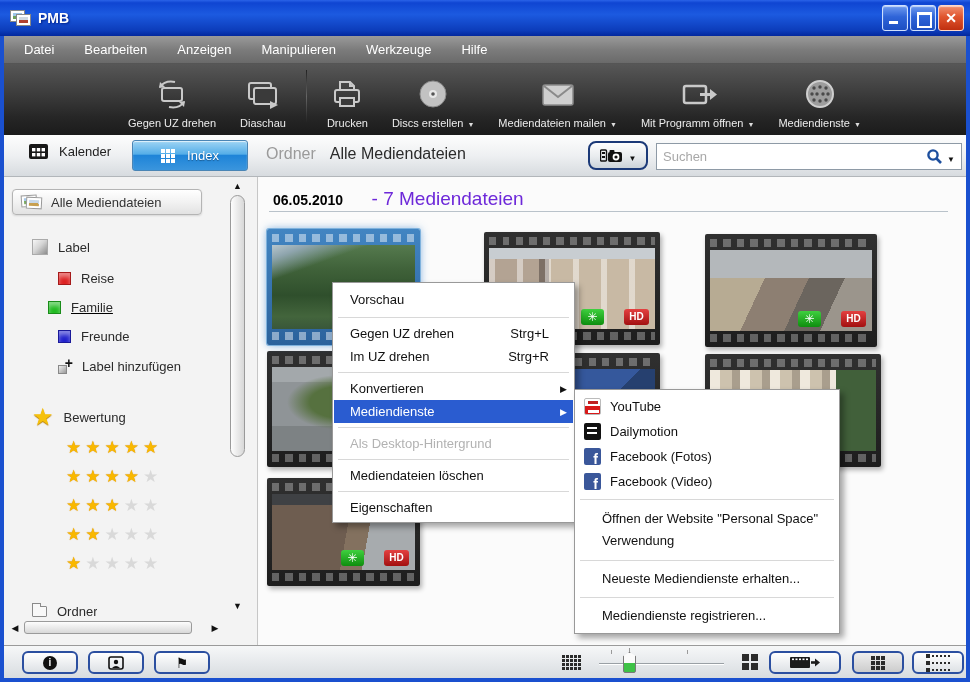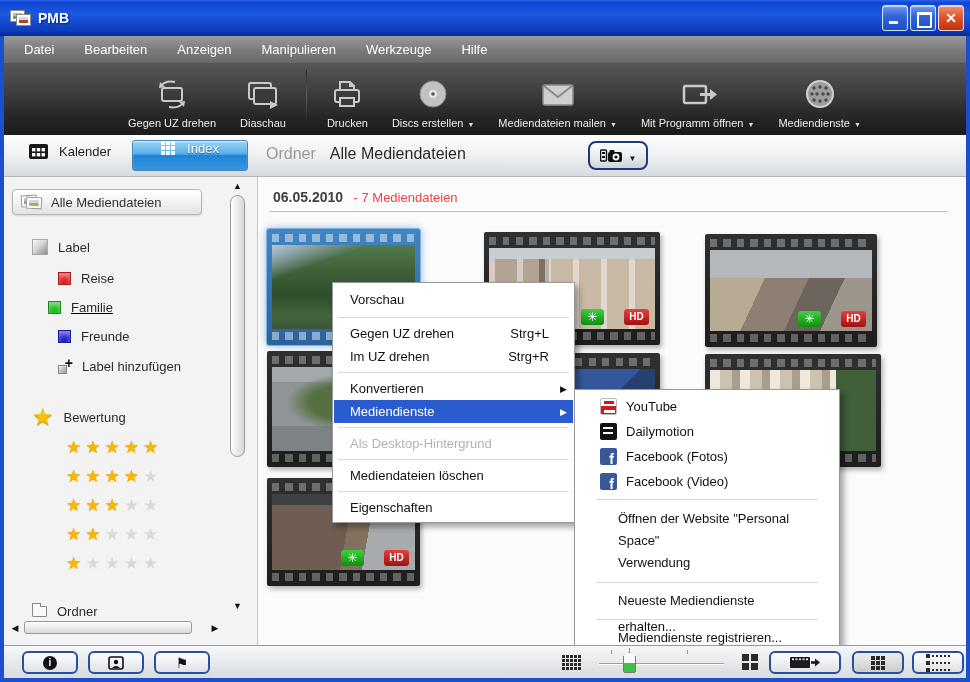--- a/index.html
+++ b/index.html
@@ -42,21 +42,21 @@
   .tb-divider { width:1px; align-self:stretch; margin:6px 8px; background:linear-gradient(180deg,#222,#666,#222); }
   .tb-ic { height:36px; display:flex; align-items:center; }
 
   
   .viewbar { position:absolute; top:135px; left:4px; right:4px; height:42px;
     background:linear-gradient(180deg,#fdfdfd 0%,#eef0f2 50%,#d7dbdf 100%); border-bottom:1px solid #b2b6ba; }
   .cal-item { position:absolute; left:24px; top:8px; display:flex; align-items:center; gap:10px; cursor:pointer; }
   .cal-item .txt { font-size:13px; color:#222; }
   .index-btn { position:absolute; left:128px; top:5px; width:116px; height:31px; border-radius:3px;
     background:linear-gradient(180deg,#9ed4f4 0%,#55aee8 45%,#1e84d8 50%,#3a95dd 100%);
-    border:1px solid #4a85b5; display:flex; align-items:flex-start; justify-content:center; gap:12px; cursor:pointer;
+    border:1px solid #4a85b5; display:flex; align-items:center; justify-content:center; gap:12px; cursor:pointer;
     box-shadow:inset 0 1px 1px rgba(255,255,255,.7); }
   .index-btn .txt { color:#fff; font-size:13px; text-shadow:0 1px 1px #1a5a90; }
   .grid-ic { display:grid; grid-template-columns:repeat(3,4px); grid-auto-rows:4px; gap:1px; }
   .grid-ic b { background:#fff; }
   .crumb { position:absolute; left:262px; top:10px; font-size:16px; }
   .crumb .dim { color:#9a9a9a; margin-right:14px; }
   .crumb .val { color:#2b2b2b; }
   .cam-btn { position:absolute; left:584px; top:6px; width:60px; height:29px; border-radius:8px;
     border:2px solid #1c3a78; background:linear-gradient(180deg,#fefefe 0%,#e8ebee 55%,#ccd3d9 100%);
     display:flex; align-items:center; justify-content:center; gap:5px; cursor:pointer; }
@@ -105,22 +105,22 @@
   .vscroll .thumb { position:absolute; left:2px; top:16px; width:15px; height:262px; border:1px solid #9a9a9a; border-radius:8px;
     background:linear-gradient(90deg,#fdfdfd,#d8d8d8); cursor:pointer; }
   .hscroll { position:absolute; left:4px; top:443px; width:216px; height:16px; }
   .hscroll .arrow { position:absolute; top:0; width:14px; height:16px; color:#111; font-size:9px; line-height:16px; text-align:center; cursor:pointer; }
   .hscroll .thumb { position:absolute; left:16px; top:1px; width:168px; height:13px; border:1px solid #9a9a9a; border-radius:3px;
     background:linear-gradient(180deg,#fdfdfd,#d8d8d8); cursor:pointer; }
 
   
   .content { position:absolute; left:255px; top:0; right:0; bottom:0; background:#fbfbfb; overflow:hidden; }
   .date-hdr { position:absolute; left:14px; top:11px; }
-  .date-hdr .d { font-size:14px; font-weight:bold; color:#404040; }
-  .date-hdr .c { font-size:13px; color:#ef4444; margin-left:6px; }
+  .date-hdr .d { font-size:14px; font-weight:bold; color:#000000; }
+  .date-hdr .c { font-size:19px; color:#6d28d9; margin-left:24px; }
   .hdr-rule { position:absolute; left:10px; right:18px; top:34px; height:1px; background:#b9c2ca; }
 
   .film { position:absolute; display:flex; flex-direction:column; padding:3px 5px; border-radius:2px;
     background:linear-gradient(180deg,#303030,#1d1d1d); box-shadow:2px 3px 5px rgba(0,0,0,.3); cursor:pointer; }
   .film .holes { height:8px; margin:2px 0; background:repeating-linear-gradient(90deg,rgba(255,255,255,.30) 0 7px,rgba(0,0,0,0) 7px 13.5px); }
   .film .photo { flex:1; margin:1px 0; position:relative; }
   .film.selected { background:linear-gradient(180deg,#4285c2,#2b629c); box-shadow:0 0 0 1px #7fb2dd,0 0 9px rgba(70,140,210,.7); }
   .film.selected .holes { background:repeating-linear-gradient(90deg,rgba(255,255,255,.45) 0 7px,rgba(0,0,0,0) 7px 13.5px); }
   .badges { position:absolute; display:flex; gap:20px; right:6px; bottom:4px; }
   .badge-avchd { width:23px; height:16px; border-radius:3px; background:linear-gradient(180deg,#3fd03f,#0e8e0e);
@@ -150,21 +150,21 @@
     box-shadow:4px 4px 6px rgba(0,0,0,.35); padding:3px 1px; z-index:10; font-size:13px; }
   .ctx-item { height:23px; display:flex; align-items:center; padding:0 8px 0 16px; color:#111; cursor:pointer; position:relative; }
   .ctx-item .sc { margin-left:auto; padding-right:16px; }
   .ctx-item.has-sub::after { content:"\25B6"; position:absolute; right:6px; font-size:9px; color:#111; }
   .ctx-item.hl { background:#2a5cd0; color:#fff; }
   .ctx-item.hl::after { color:#fff; }
   .ctx-item.disabled { color:#b2b2b2; cursor:default; }
   .ctx-sep { height:1px; background:#d8d8d8; margin:4px 4px; }
 
   .submenu { position:absolute; left:315px; top:212px; width:266px; background:#fff; border:1px solid #999;
-    box-shadow:4px 4px 6px rgba(0,0,0,.35); padding:4px 17px; z-index:11; font-size:13px; }
+    box-shadow:4px 4px 6px rgba(0,0,0,.35); padding:4px 1px; z-index:11; font-size:13px; }
   .sub-item { min-height:25px; display:flex; align-items:center; gap:9px; padding:0 8px; color:#111; cursor:pointer; }
   .sub-item .ic { width:17px; height:17px; flex:0 0 17px; border-radius:2px; position:relative; overflow:hidden; }
   .ic-youtube { background:linear-gradient(180deg,#fff 0 48%,#d81818 48% 100%); border:1px solid #bbb; }
   .ic-youtube::before { content:""; position:absolute; left:3px; top:2px; width:10px; height:3px; background:#c02020; }
   .ic-youtube::after { content:""; position:absolute; left:3px; top:11px; width:11px; height:3px; background:#fff; }
   .ic-daily { background:#111; }
   .ic-daily::before { content:""; position:absolute; left:3px; top:4px; width:10px; height:2px; background:#fff; }
   .ic-daily::after { content:""; position:absolute; left:3px; top:9px; width:10px; height:2px; background:#fff; }
   .ic-facebook { background:#3a579a; color:#fff; font-weight:bold; font-size:14px; }
   .ic-facebook::before { content:"f"; position:absolute; right:3px; bottom:-3px; line-height:17px; }
@@ -366,20 +366,28 @@
           <rect x="0.5" y="2" width="6" height="11" rx="1" fill="none" stroke="#111" stroke-width="1.4"></rect>
           <rect x="2" y="4" width="3" height="2" fill="#111"></rect>
           <rect x="2" y="8" width="3" height="2" fill="#111"></rect>
           <rect x="8" y="4" width="14" height="10" rx="2" fill="#111"></rect>
           <circle cx="16" cy="9" r="3.4" fill="#fff"></circle>
           <circle cx="16" cy="9" r="1.6" fill="#111"></circle>
           <rect x="9.5" y="2" width="5" height="2.5" rx="1" fill="#111"></rect>
         </svg>
       <span class="caret"></span>
     </div>
+    <div class="searchbox">
+      <input type="text" placeholder="Suchen" style="">
+      <svg width="17" height="17" viewBox="0 0 17 17">
+          <circle cx="7" cy="7" r="4.6" fill="none" stroke="#1d4f9e" stroke-width="2.4"></circle>
+          <path d="M10.5 10.5 L15 15" stroke="#1d4f9e" stroke-width="2.6"></path>
+        </svg>
+      <span class="caret"></span>
+    </div>
   </div>
 
   <div class="bodyarea">
 
     <div class="sidebar">
       <div class="all-media-btn">
         <span class="stack-ic">
             <span class="b1">
               <i></i>
             </span>

